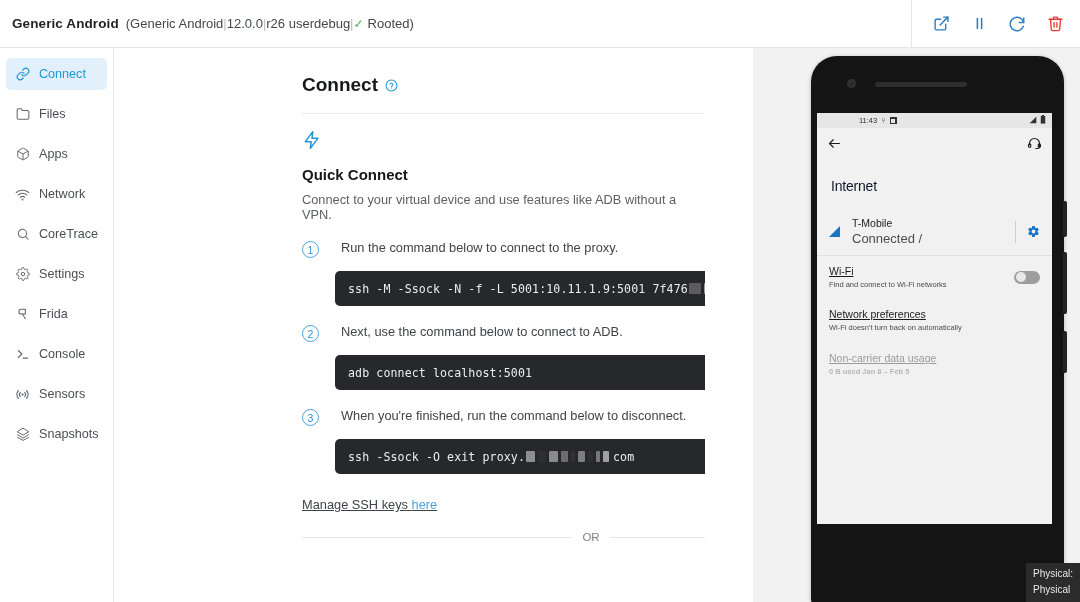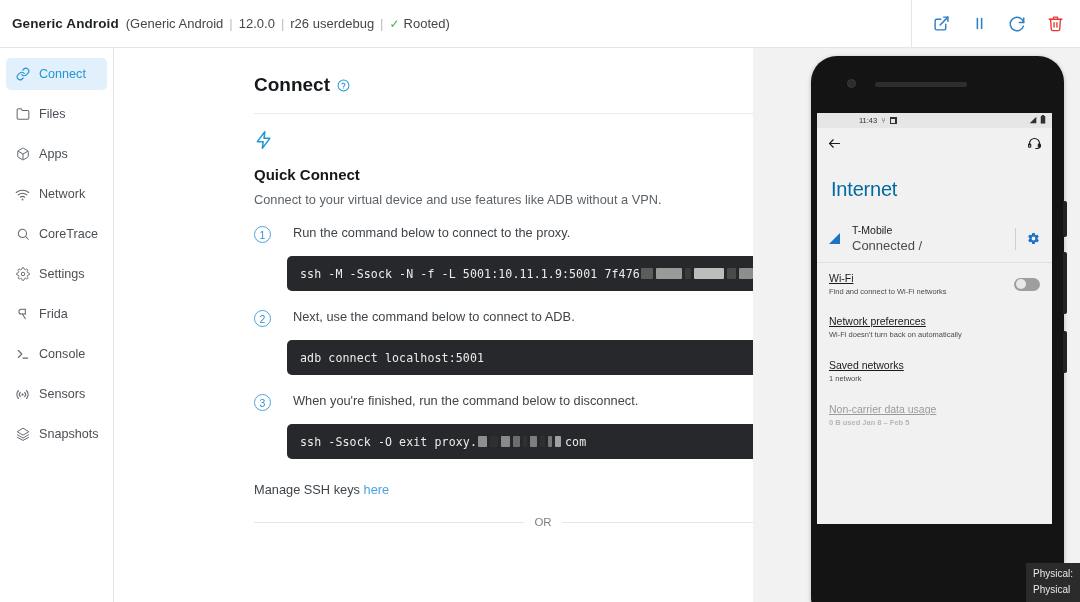--- a/index.html
+++ b/index.html
@@ -14,38 +14,38 @@
   
   .topbar {
     height: 48px; flex: 0 0 48px;
     display: flex; align-items: center;
     border-bottom: 1px solid #e4e6e8;
     background: #fff;
     position: relative;
   }
   .topbar-title { padding-left: 12px; display: flex; align-items: baseline; gap: 7px; white-space: nowrap; }
   .dev-name { font-size: 13.5px; font-weight: bold; color: #1f2326; letter-spacing: .1px; }
-  .dev-meta { font-size: 13px; color: #42474b; display: flex; align-items: flex-end; gap: 6px; }
+  .dev-meta { font-size: 13px; color: #42474b; display: flex; align-items: flex-end; }
   .dev-meta .sep { color: #b9bdc1; font-weight: 300; }
   .rooted { display: inline-flex; align-items: center; gap: 4px; }
   .check { color: #4caf50; font-size: 12px; line-height: 1; }
   .topbar-actions {
     position: absolute; right: 0; top: 0; height: 47px;
     display: flex; align-items: center; gap: 0;
     border-left: 1px solid #e4e6e8;
     padding: 0 6px 0 10px;
   }
   .ticon {
     width: 38px; height: 46px; display: flex; align-items: center; justify-content: center;
     cursor: pointer;
   }
   .ticon svg { display: block; }
 
   
-  .body { flex: 1; display: flex; min-height: 0; }
+  .body { flex: 1; display: flex; min-height: 0; gap: 48px; }
 
   
   .sidebar {
     width: 114px; flex: 0 0 114px;
     border-right: 1px solid #e4e6e8;
     background: #fff;
     padding-top: 10px;
   }
   .nav-item {
     display: flex; align-items: center; gap: 9px;
@@ -99,21 +99,21 @@
     font-family: "DejaVu Sans Mono", "Liberation Mono", monospace;
     font-size: 11.6px; color: #ececec; white-space: nowrap;
     letter-spacing: .1px;
     display: flex; align-items: center;
   }
 
   
   .redact { display: inline-flex; align-items: center; height: 12px; margin: 0 1px; vertical-align: middle; }
   .rk { display: inline-block; height: 11px; margin-right: 3px; border-radius: 1px; }
 
-  .manage { margin-top: 23px; font-size: 12.8px; color: #3e4449; }
+  .manage { margin-top: 23px; font-size: 12.8px; color: #3e4449; text-decoration: underline; }
   .manage a { color: #4aa3dd; text-decoration: none; cursor: pointer; }
 
   .or-wrap { margin-top: 19px; width: 578px; display: flex; align-items: center; gap: 10px; }
   .or-line { flex: 1; height: 1px; background: #e4e6e8; }
   .or-txt { font-size: 11.5px; color: #7b8186; }
 
   
   .preview {
     width: 327px; flex: 0 0 327px;
     background: #f2f2f2;
@@ -145,21 +145,21 @@
     display: flex; align-items: center; padding: 0 6px;
     font-size: 7.5px; color: #303030;
     font-family: "Liberation Sans", sans-serif;
   }
   .sb-left { display: flex; align-items: center; gap: 4px; margin-left: 36px; }
   .sb-right { margin-left: auto; display: flex; align-items: center; gap: 3px; }
   .sb-box { width: 7px; height: 7px; background: #303030; display: inline-block; position: relative; }
   .sb-box::after { content: ""; position: absolute; inset: 1.5px; background: #e6e6e6; }
 
   .appbar { height: 34px; display: flex; align-items: center; justify-content: space-between; padding: 0 10px; }
-  .screen-title { padding: 16px 14px 14px 14px; font-size: 20px; color: #0369a1; font-weight: normal; letter-spacing: -.2px; }
+  .screen-title { padding: 16px 14px 14px 14px; font-size: 14px; color: #0f172a; font-weight: normal; letter-spacing: -.2px; }
 
   .row { display: flex; align-items: center; padding: 9px 12px; }
   .row.carrier { border-bottom: 1px solid #e0e0e0; }
   .sig-tri { width: 0; height: 0; border-left: 11px solid transparent; border-bottom: 11px solid #1a73c4; margin-right: 12px; flex:0 0 auto;}
   .r-main { font-size: 10.5px; color: #1b1b1b; }
   .r-sub { font-size: 13px; color: #4c4c4c; margin-top: 2px; }
   .r-div { width: 1px; height: 22px; background: #cfcfcf; margin-left: auto; margin-right: 11px; }
   .gear-blue { color: #1a73c4; display: flex; }
 
   .row.block { display: block; padding: 10px 12px; }
@@ -510,24 +510,20 @@
               <div class="blk-sub">Find and connect to Wi-Fi networks</div>
             </span>
             <span class="toggle"></span>
           </div>
 
           <div class="row block">
             <div class="blk-title">Network preferences</div>
             <div class="blk-sub">Wi-Fi doesn't turn back on automatically</div>
           </div>
 
-          <div class="row block">
-            <div class="blk-title">Saved networks</div>
-            <div class="blk-sub">1 network</div>
-          </div>
 
           <div class="row block faded">
             <div class="blk-title">Non-carrier data usage</div>
             <div class="blk-sub">0 B used Jan 8 – Feb 5</div>
           </div>
 
         </div>
       </div>
 
       <div class="tooltip">

